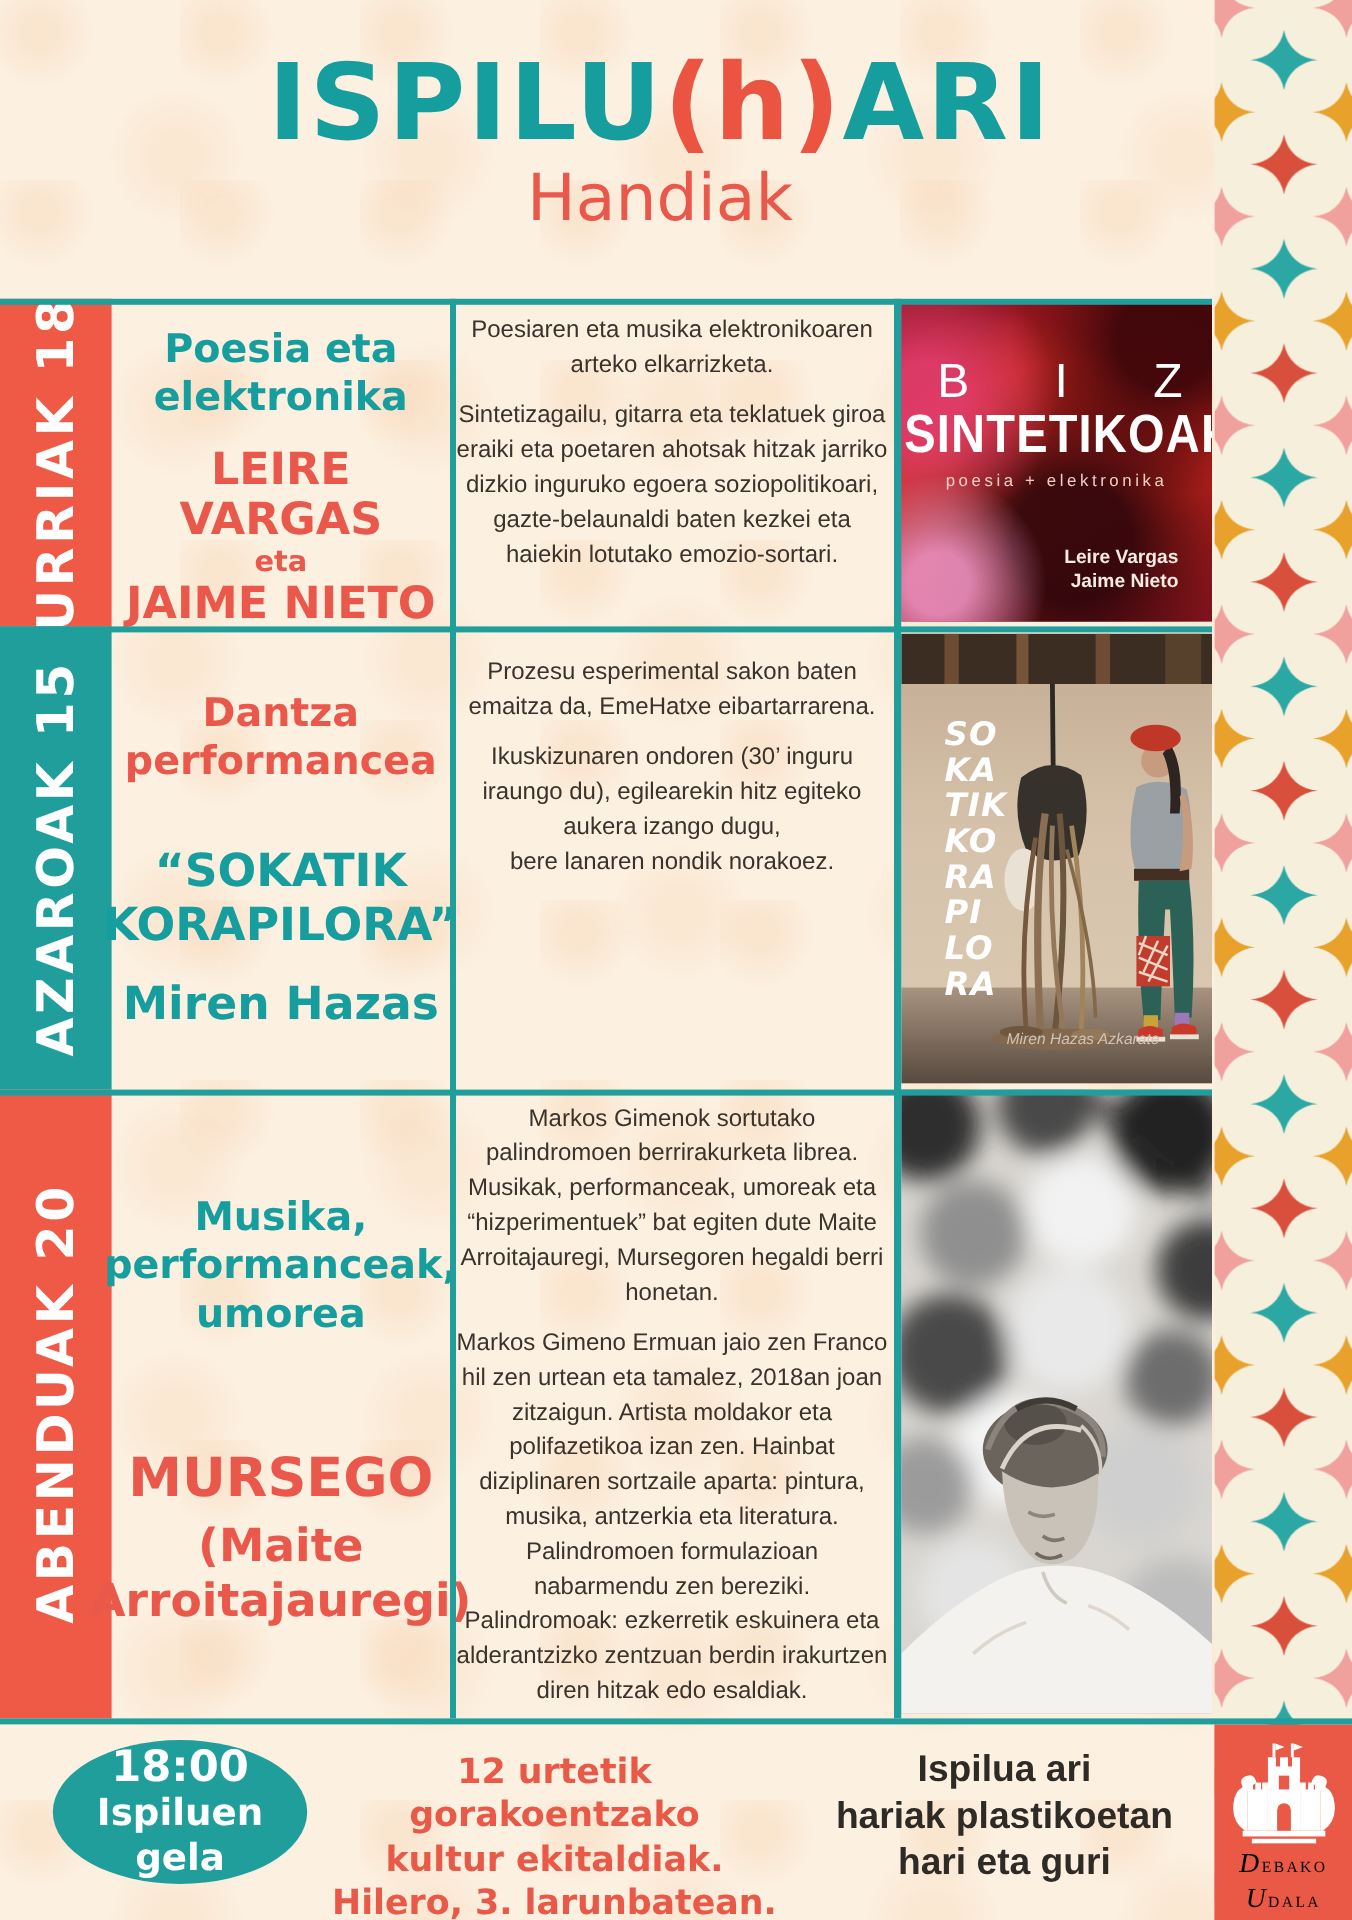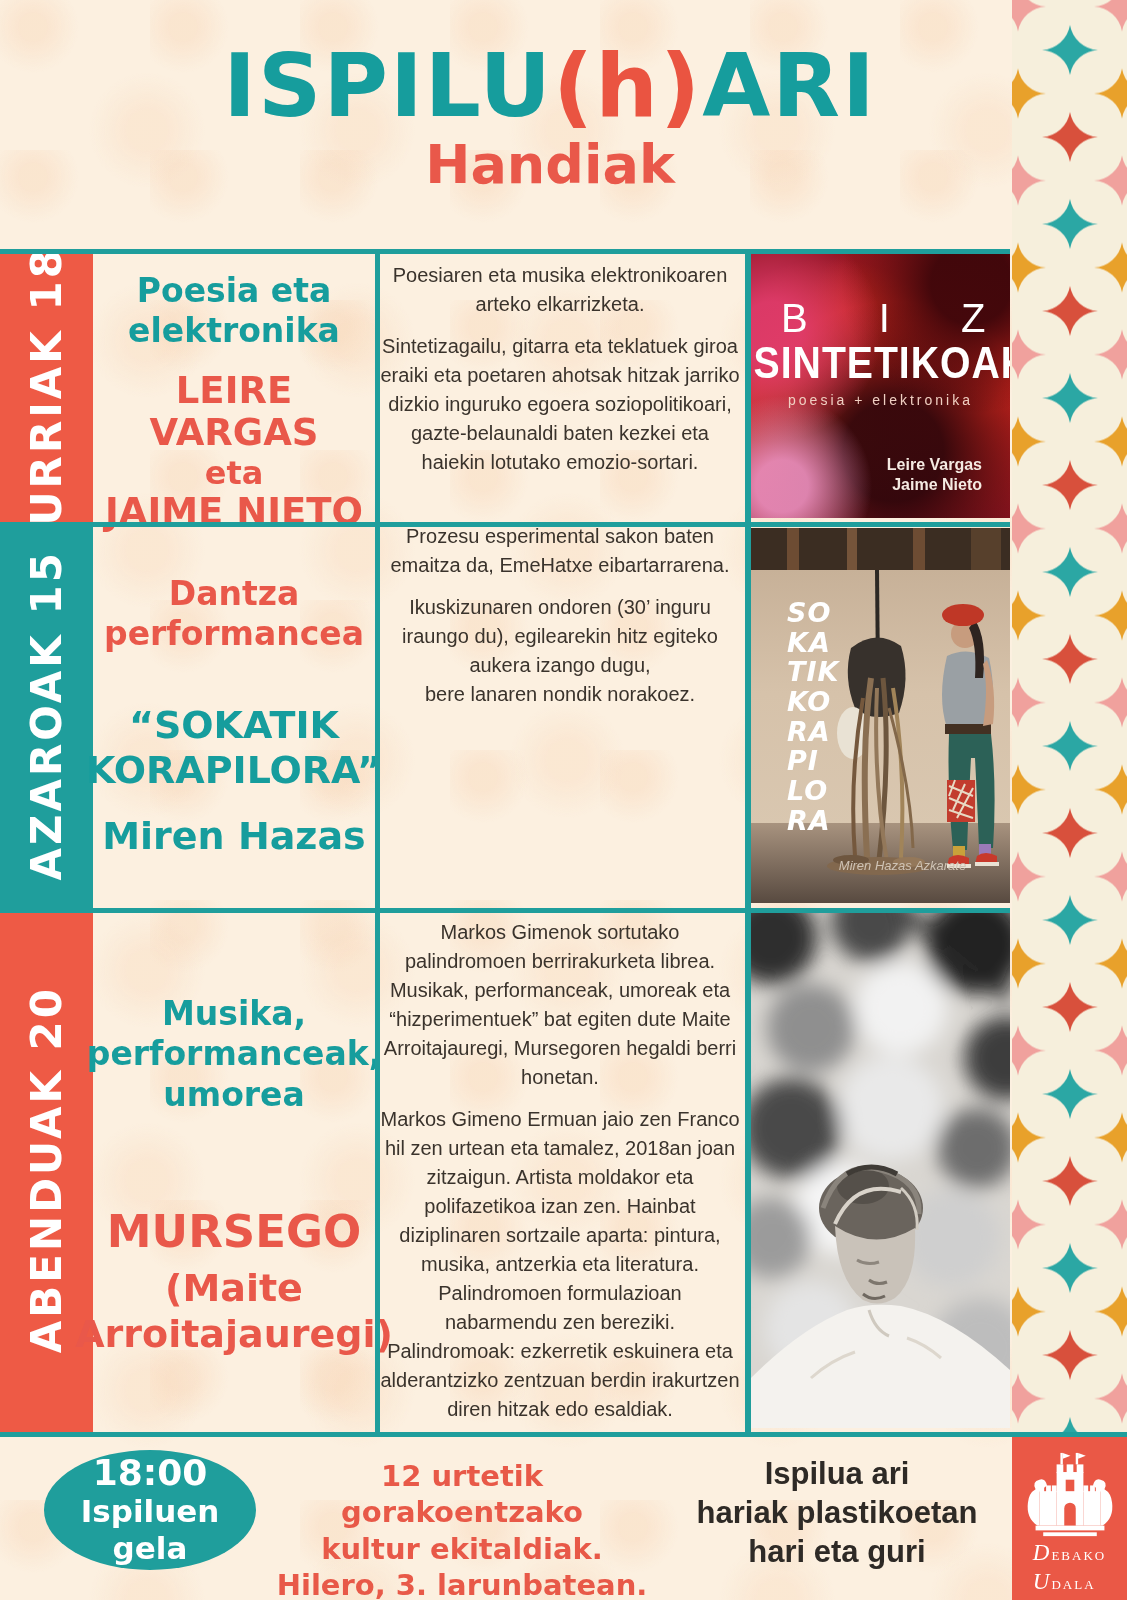--- a/index.html
+++ b/index.html
@@ -10,21 +10,21 @@
           radial-gradient(circle at 70% 62%, rgba(246,205,170,.24) 20px, rgba(246,205,170,0) 58px);
         background-size:150px 150px,210px 210px;}
   .abs{position:absolute;}
   .pre{white-space:pre-line;}
 
   
   .header{left:0;top:0;width:1012px;height:249px;text-align:center;padding-left:44px;}
   .main-title{margin-top:42px;font-family:"DejaVu Sans",sans-serif;font-weight:bold;
               font-size:88px;line-height:1.0;letter-spacing:2px;color:#169d9d;}
   .main-title .h-accent{color:#ea5441;}
-  .subtitle{margin-top:8px;font-family:"DejaVu Sans",sans-serif;font-weight:bold;
+  .subtitle{margin-top:8px;font-family:"DejaVu Sans",sans-serif;font-weight:normal;
             font-size:54px;color:#e9584a;line-height:1;}
 
   
   .hline{left:0;width:1010px;height:5px;background:#1f9e9c;z-index:6;}
   .vline{width:5px;background:#1f9e9c;z-index:6;}
 
   
   .row{left:0;width:1012px;}
   .date-cell{left:0;top:0;bottom:0;width:93px;display:flex;align-items:center;justify-content:center;}
   .date-red{background:#ee5a45;}
@@ -43,30 +43,30 @@
   .desc-cell p{margin:0 0 13px 0;}
   .img-cell{left:751px;top:0;width:259px;overflow:hidden;}
 
   
   .row1{top:249px;height:273px;}
   .row2{top:522px;height:386px;}
   .row3{top:908px;height:524px;}
 
   .r1-topic{margin-top:22px;}
   .r1-names{margin-top:18px;font-size:37px;line-height:1.15;}
-  .r1-names .mid{font-size:32px;}
+  .r1-names .mid{font-size:24px;}
   .r2-topic{margin-top:52px;}
   .r2-quote{margin-top:48px;font-size:38px;line-height:1.2;}
   .r2-person{margin-top:20px;font-size:38px;}
   .r3-topic{margin-top:86px;}
   .r3-band{margin-top:92px;font-size:45px;line-height:1.1;}
   .r3-sub{margin-top:10px;font-size:38px;line-height:1.2;}
 
   .pad1{padding-top:12px;}
-  .pad2{}
+  .pad2{padding-top:24px;}
   .pad3{padding-top:10px;}
 
   
   .img1{top:252px;height:266px;color:#fff;
     background:
       radial-gradient(circle at 12% 88%, rgba(240,150,200,.85) 0 26px, rgba(240,150,200,0) 90px),
       radial-gradient(circle at 8% 30%, rgba(225,60,110,.9) 0 30px, rgba(225,60,110,0) 110px),
       radial-gradient(circle at 85% 12%, rgba(60,6,10,.95) 0 40px, rgba(60,6,10,0) 130px),
       radial-gradient(circle at 55% 75%, rgba(40,5,10,.9) 0 50px, rgba(40,5,10,0) 150px),
       radial-gradient(circle at 75% 45%, rgba(220,40,30,.95) 0 60px, rgba(220,40,30,0) 160px),
@@ -101,21 +101,21 @@
       justify-content:center;color:#fff;font-family:"DejaVu Sans",sans-serif;font-weight:bold;
       text-align:center;z-index:3;}
   .f-time{font-size:36px;line-height:1.1;}
   .f-room{font-size:31px;line-height:1.2;}
   .f-info{left:262px;top:1458px;width:400px;text-align:center;color:#e85948;
       font-family:"DejaVu Sans",sans-serif;font-weight:bold;font-size:29px;line-height:1.25;}
   .f-slogan{left:662px;top:1455px;width:350px;text-align:center;color:#2e2a26;
       font-weight:bold;font-size:31px;line-height:1.25;}
   .logo-box{left:1012px;top:1437px;width:115px;height:163px;background:#ea5846;
       display:flex;flex-direction:column;align-items:center;z-index:4;}
-  .logo-text{color:#ffffff;text-align:left;font-family:"Liberation Serif",serif;line-height:1.25;}
+  .logo-text{color:#000000;text-align:center;font-family:"Liberation Serif",serif;line-height:1.25;}
   .logo-word{font-size:13px;letter-spacing:2px;text-transform:uppercase;}
   .logo-word::first-letter{font-size:23px;font-style:italic;text-transform:none;}
 </style>
 </head>
 <body>
 
 <div class="page">
 
   <div class="abs pattern-strip">
     <svg width="115" height="1600" xmlns="http://www.w3.org/2000/svg">

